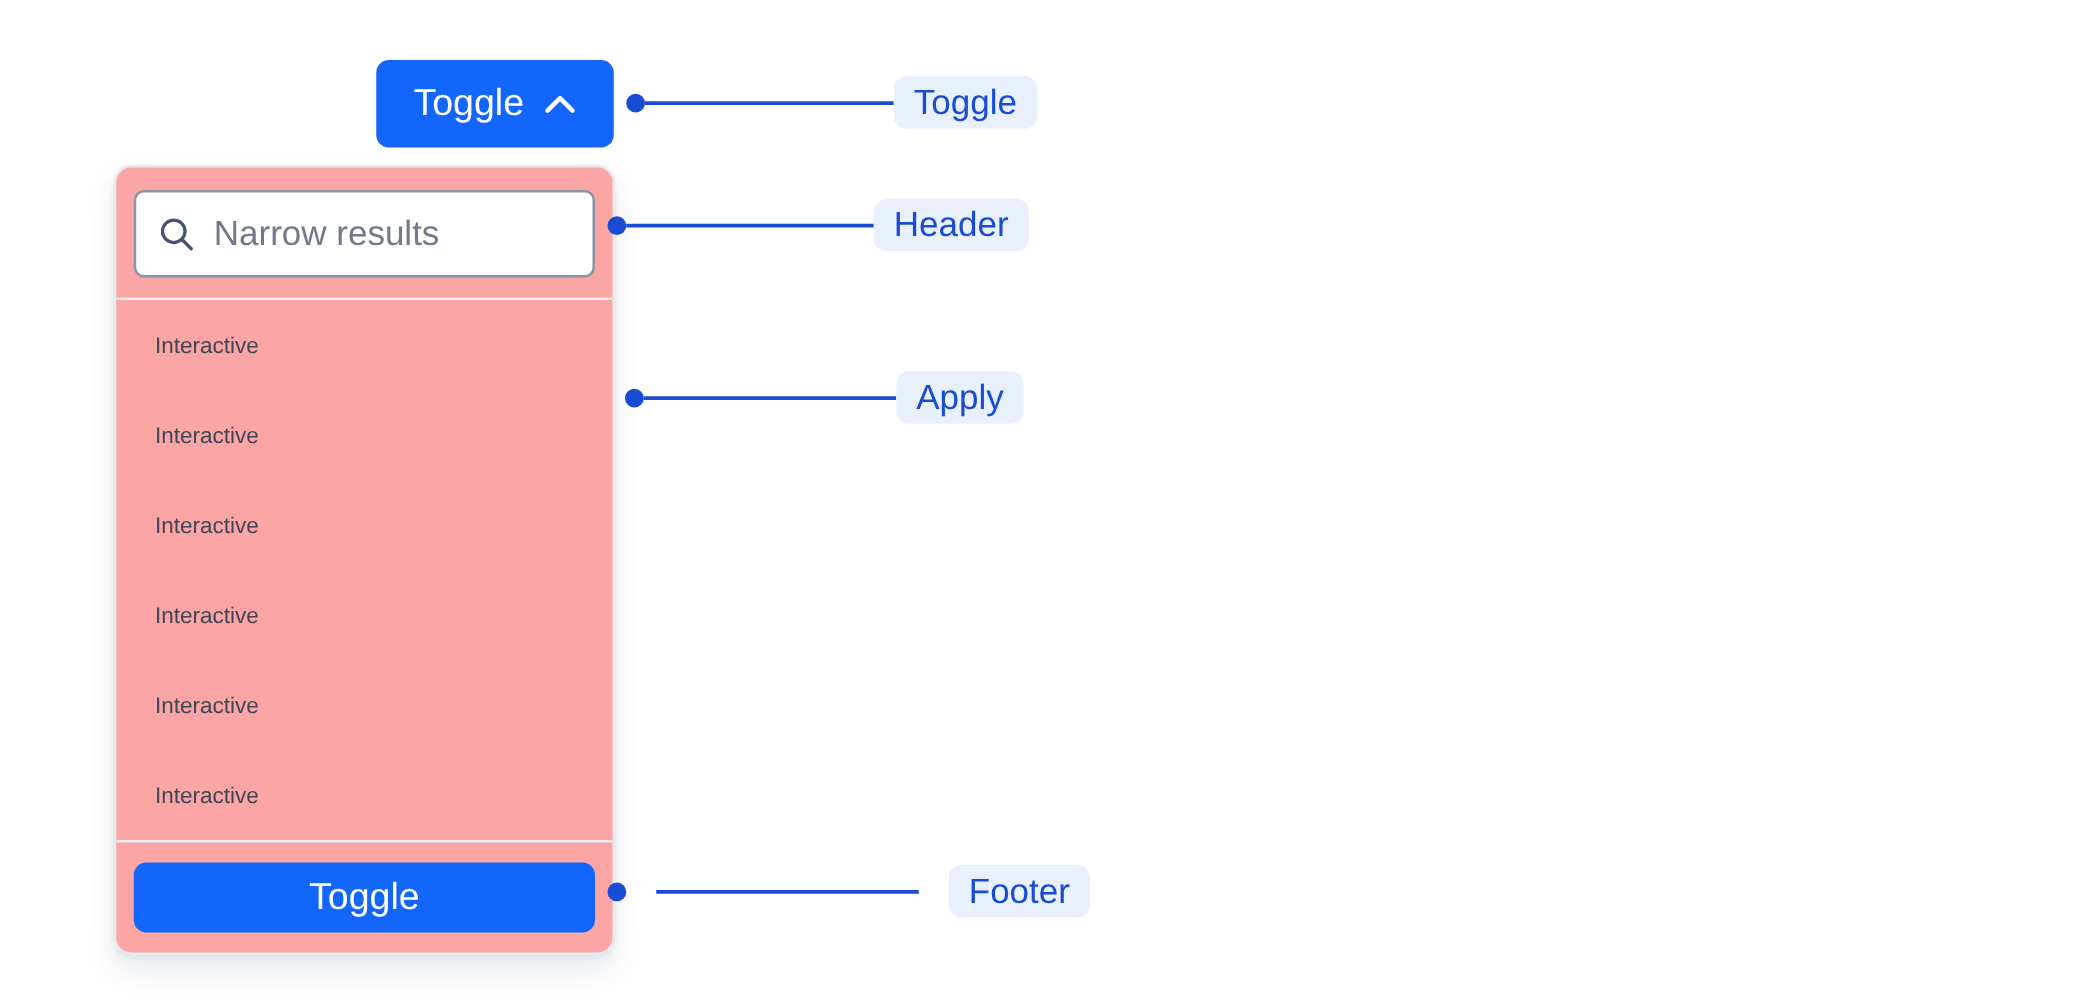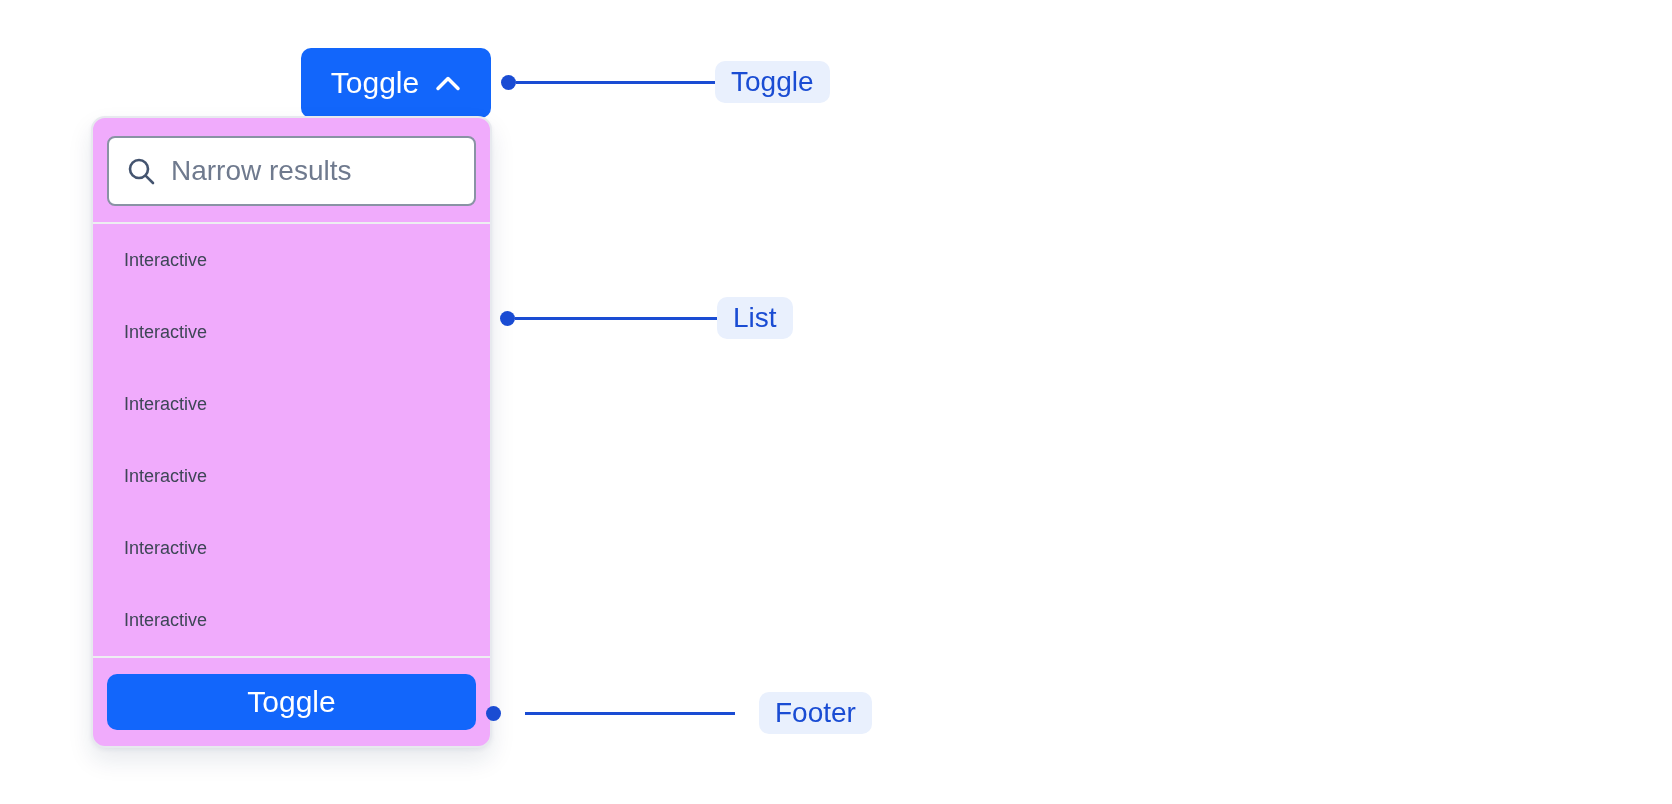--- a/index.html
+++ b/index.html
@@ -16,21 +16,21 @@
   .toggle-btn{
     position:absolute;left:258px;top:48px;width:190px;height:70px;
     background:var(--primary);border:none;border-radius:10px;color:#ffffff;
     font-size:30px;font-weight:500;display:flex;align-items:center;justify-content:center;
     gap:16px;cursor:pointer;font-family:inherit;
   }
   .toggle-btn svg{display:block;}
 
   
   .panel{
-    position:absolute;left:48px;top:116px;width:401px;background:#f0abfc;
+    position:absolute;left:48px;top:132px;width:401px;background:#fca5a5;
     border:2px solid #e7e9ee;border-radius:14px;
     box-shadow:0 12px 24px rgba(23,43,77,0.10),0 2px 4px rgba(23,43,77,0.06);
   }
   .panel-header{padding:18px 14px 16px;}
   .search-box{
     height:70px;border:2px solid #8993a4;border-radius:8px;background:#ffffff;
     display:flex;align-items:center;padding:0 16px;gap:14px;
   }
   .search-box svg{flex:0 0 auto;display:block;}
   .search-box input{
@@ -108,25 +108,30 @@
     </div>
 
   </div>
 
   <div class="annotation anno-toggle">
     <span class="a-dot"></span>
     <span class="a-line"></span>
     <span class="a-pill">Toggle</span>
   </div>
 
+  <div class="annotation anno-header">
+    <span class="a-dot"></span>
+    <span class="a-line"></span>
+    <span class="a-pill">Header</span>
+  </div>
 
   <div class="annotation anno-list">
     <span class="a-dot"></span>
     <span class="a-line"></span>
-    <span class="a-pill">List</span>
+    <span class="a-pill">Apply</span>
   </div>
 
   <div class="annotation anno-footer">
     <span class="a-dot"></span>
     <span class="a-line"></span>
     <span class="a-pill">Footer</span>
   </div>
 
 </div>
 

